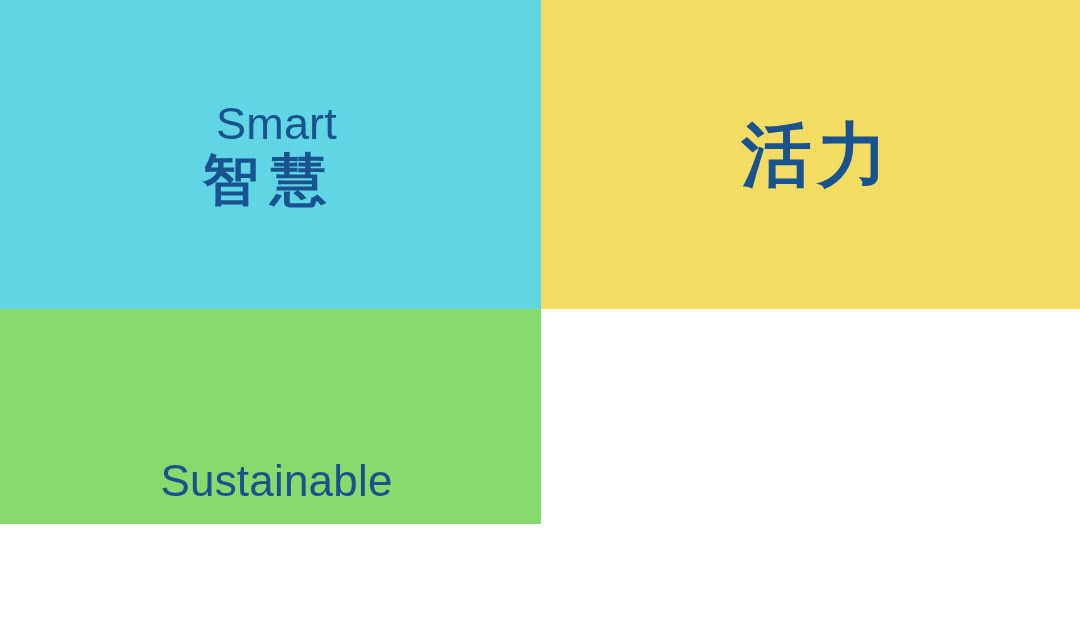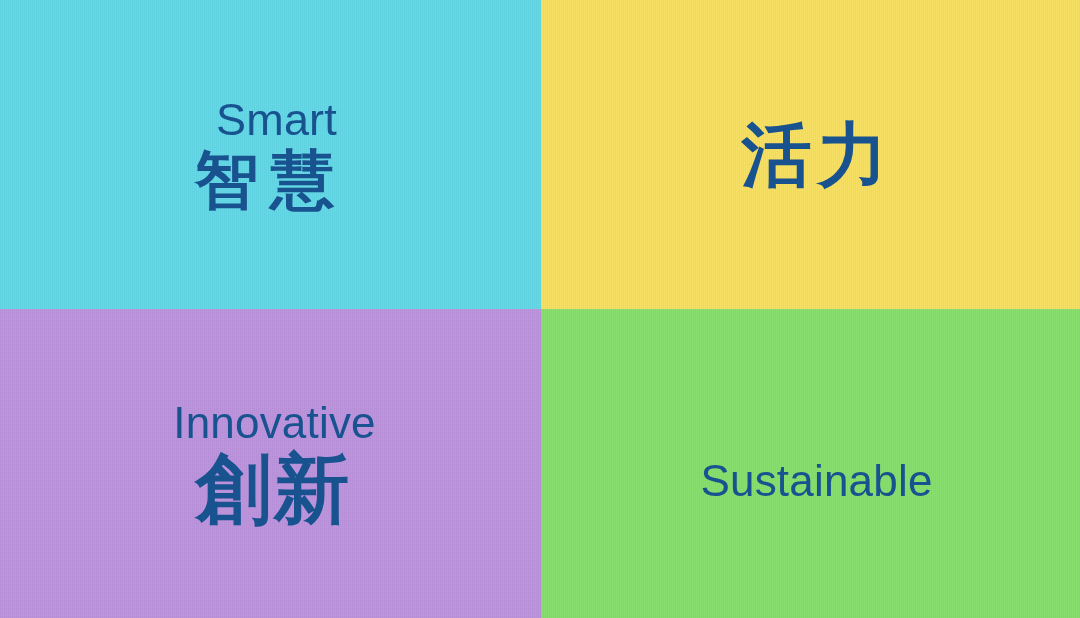--- a/index.html
+++ b/index.html
@@ -7,21 +7,21 @@
     margin: 0;
     padding: 0;
     background: #ffffff;
   }
   body {
     font-family: "Liberation Sans", sans-serif;
   }
   .canvas {
     position: relative;
     width: 1080px;
-    height: 618px;
+    height: 524px;
     overflow: hidden;
     display: grid;
     grid-template-columns: 541px 539px;
     grid-template-rows: 309px 309px;
   }
   .quadrant {
     position: relative;
     display: flex;
     flex-direction: column;
     align-items: center;
@@ -65,21 +65,21 @@
     font-size: 74px;
     font-weight: 700;
     line-height: 1.0;
     letter-spacing: 4px;
     white-space: nowrap;
     margin: 0;
     padding-right: 4px;
   }
   
   .q-smart .label-en { font-size: 45px; }
-  .q-smart .label-zh { font-size: 64px; letter-spacing: 12px; padding-right: 12px; }
+  .q-smart .label-zh { font-size: 56px; letter-spacing: 12px; padding-right: 12px; }
   .q-energetic .text-block { transform: translateX(10px); }
   .q-energetic .label-en { font-size: 44px; }
   .q-energetic .label-zh { font-size: 70px; letter-spacing: 6px; padding-right: 6px; }
   .q-innovative .text-block { transform: translateX(4px); }
   .q-innovative .label-en { font-size: 44px; }
   .q-innovative .label-zh { font-size: 76px; letter-spacing: 2px; padding-right: 2px; }
   .q-sustainable .text-block { transform: translateX(6px); margin-top: 40px; }
   .q-sustainable .label-en { font-size: 44px; }
   .q-sustainable .label-zh { font-size: 78px; letter-spacing: 2px; padding-right: 2px; }
 </style>
@@ -94,26 +94,20 @@
       <div class="label-zh">智慧</div>
     </div>
   </div>
 
   <div class="quadrant q-energetic" style="background-color: rgb(247, 223, 98);">
     <div class="text-block">
       <div class="label-zh">活力</div>
     </div>
   </div>
 
-  <div class="quadrant q-innovative" style="background-color: rgb(188, 146, 222);">
-    <div class="text-block">
-      <div class="label-en">Innovative</div>
-      <div class="label-zh">創新</div>
-    </div>
-  </div>
 
   <div class="quadrant q-sustainable" style="background-color: rgb(133, 222, 107);">
     <div class="text-block">
       <div class="label-en">Sustainable</div>
     </div>
   </div>
 
 </div>
 
 </body></html>

